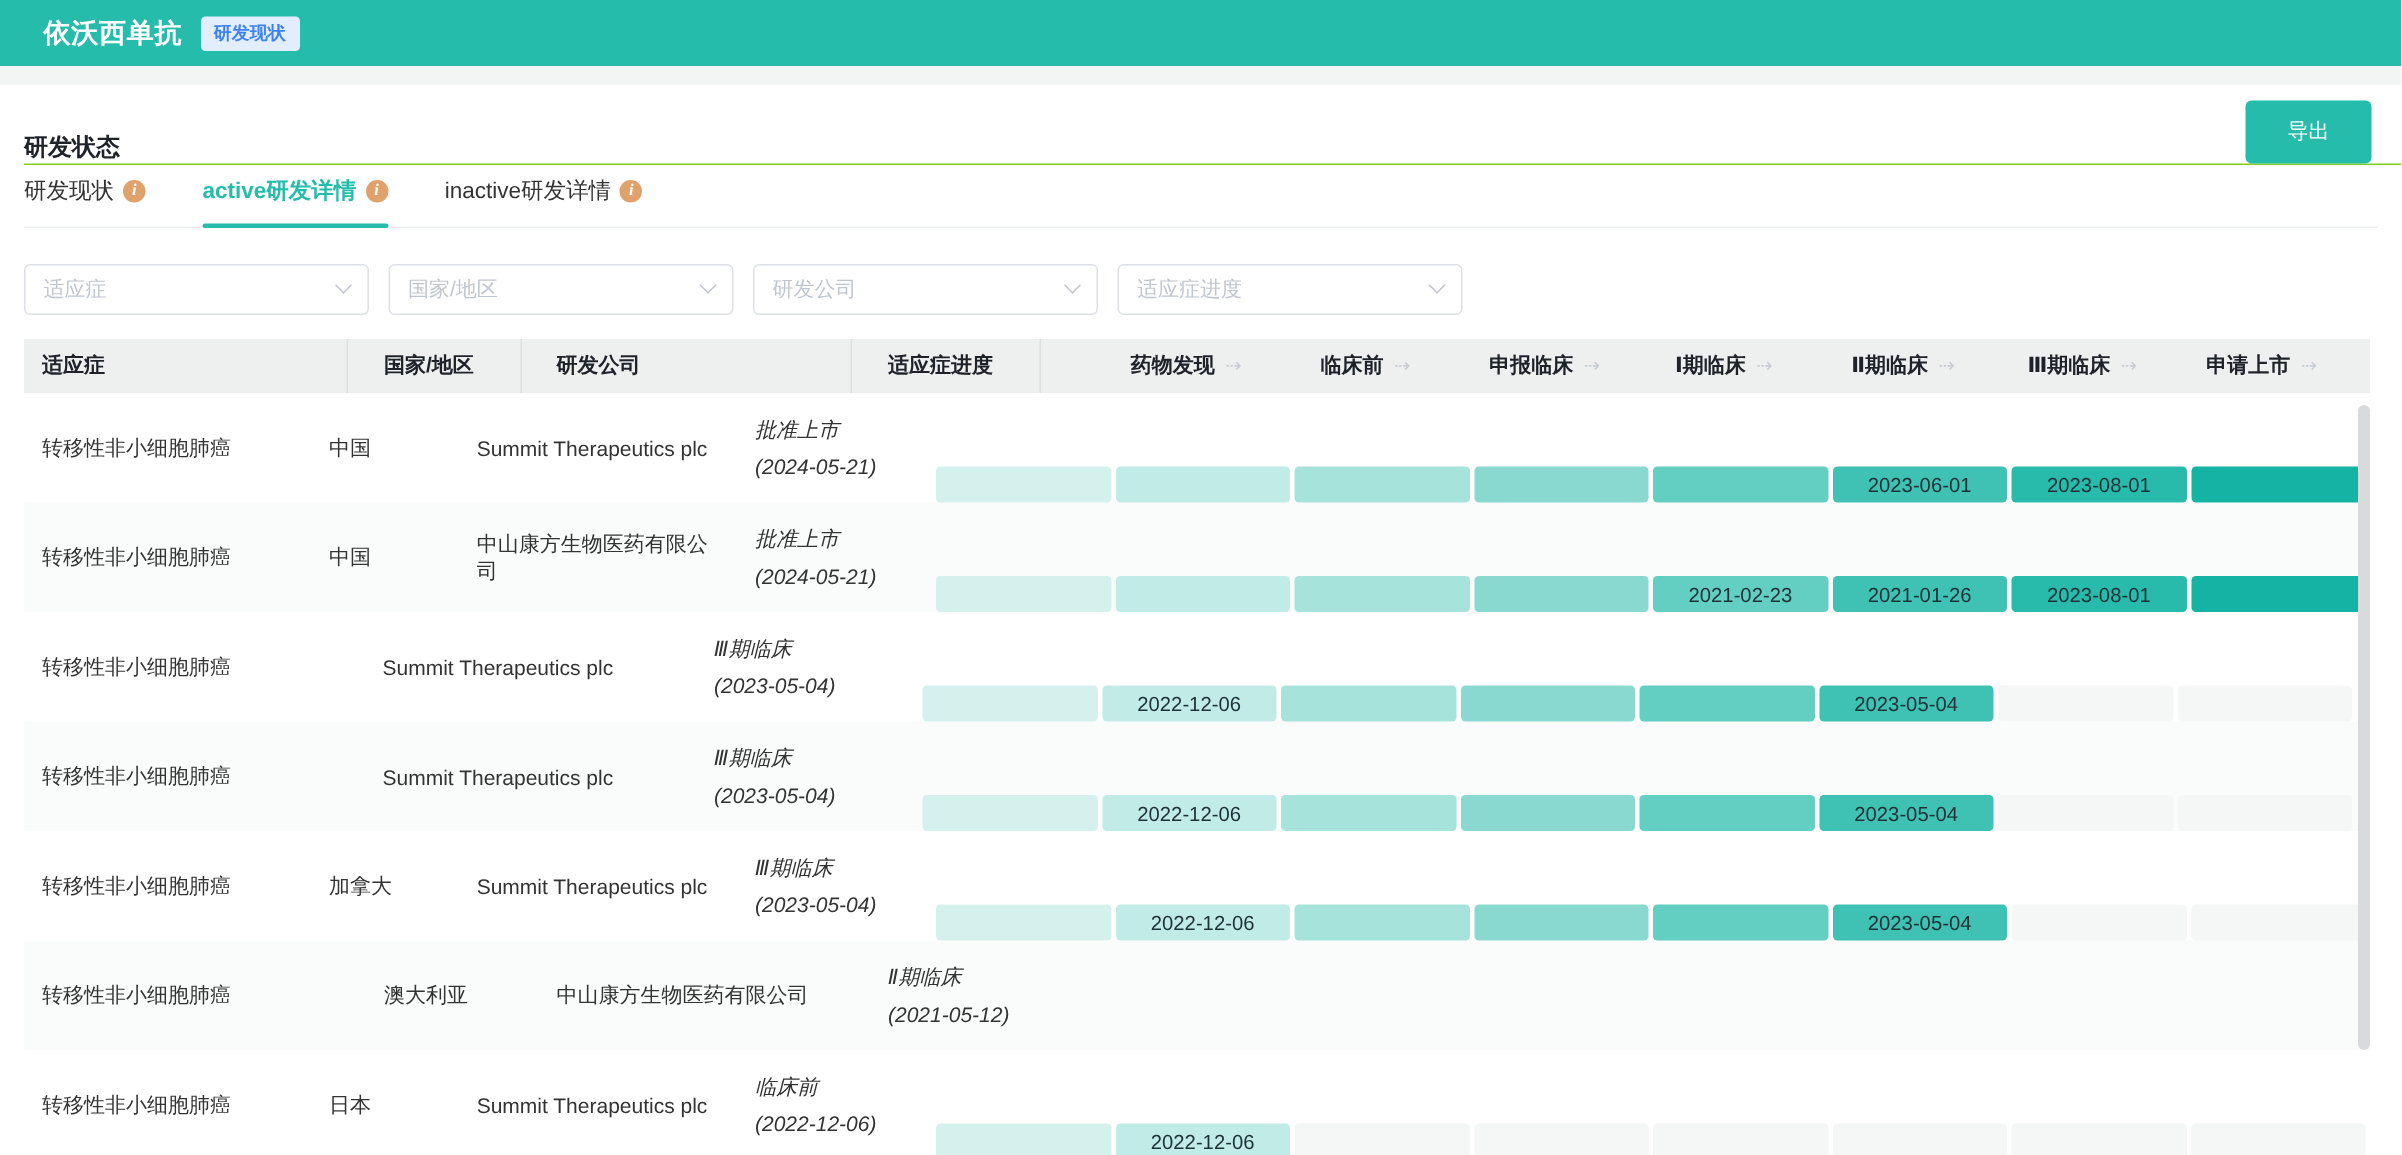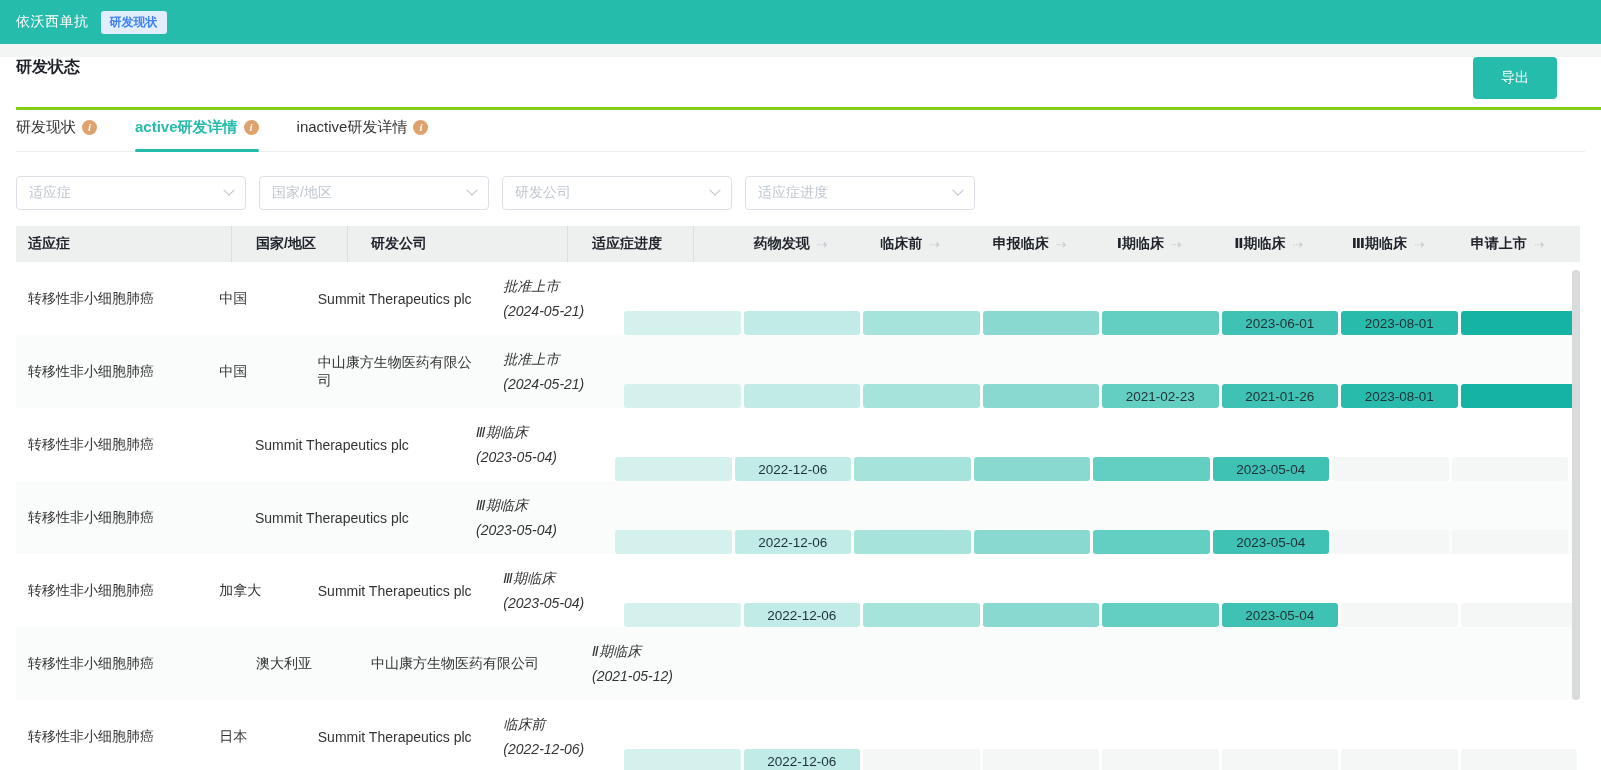--- a/index.html
+++ b/index.html
@@ -2,30 +2,30 @@
 <html><head>
 <meta charset="utf-8">
 <style>
   * { box-sizing: border-box; margin: 0; padding: 0; }
   html,body { background:#f3f5f5; }
   body { font-family:"Liberation Sans","DejaVu Sans",sans-serif; }
   .page { position:relative; width:1601px; height:770px; background:#fff; overflow:hidden; }
 
   
   .appbar { height:44px; background:#26bcac; display:flex; align-items:center; padding:0 16px; }
-  .app-title { color:#fff; font-size:14px; font-weight:normal; letter-spacing:.5px; }
+  .app-title { color:#fff; font-size:18px; font-weight:bold; letter-spacing:.5px;margin-left:13px; }
   .listing-badge { margin-left:12px; background:#e2edfe; color:#3f82f4; font-size:12px; font-weight:bold;
                    padding:3px 9px; border-radius:3px; }
   .strip { height:13px; background:#f3f5f5; }
 
   .content { background:#fff; padding-left:16px; }
 
   
-  .section-head { height:53px; display:flex; align-items:flex-start; justify-content:space-between;
-                  border-bottom:3px solid #84cc16; padding-right:44px; }
+  .section-head { height:53px; display:flex; align-items:flex-end; justify-content:space-between;
+                  border-bottom:1px solid #84cc16; padding-right:20px; }
   .section-title { font-size:16px; font-weight:bold; color:#1f2329; }
   .export-btn { background:#26bcac; color:#fff; border:none; border-radius:4px; width:84px; height:42px;
                 font-size:14px; cursor:pointer; font-family:inherit; }
 
   
   .tabs { display:flex; gap:38px; margin-top:8px; margin-right:16px; height:34px;
           border-bottom:1px solid #ebeeee; }
   .tab { display:flex; align-items:flex-start; gap:6px; font-size:15px; color:#333; cursor:pointer;
          position:relative; padding-bottom:14px; }
   .tab.active { color:#26bcac; font-weight:bold; }

